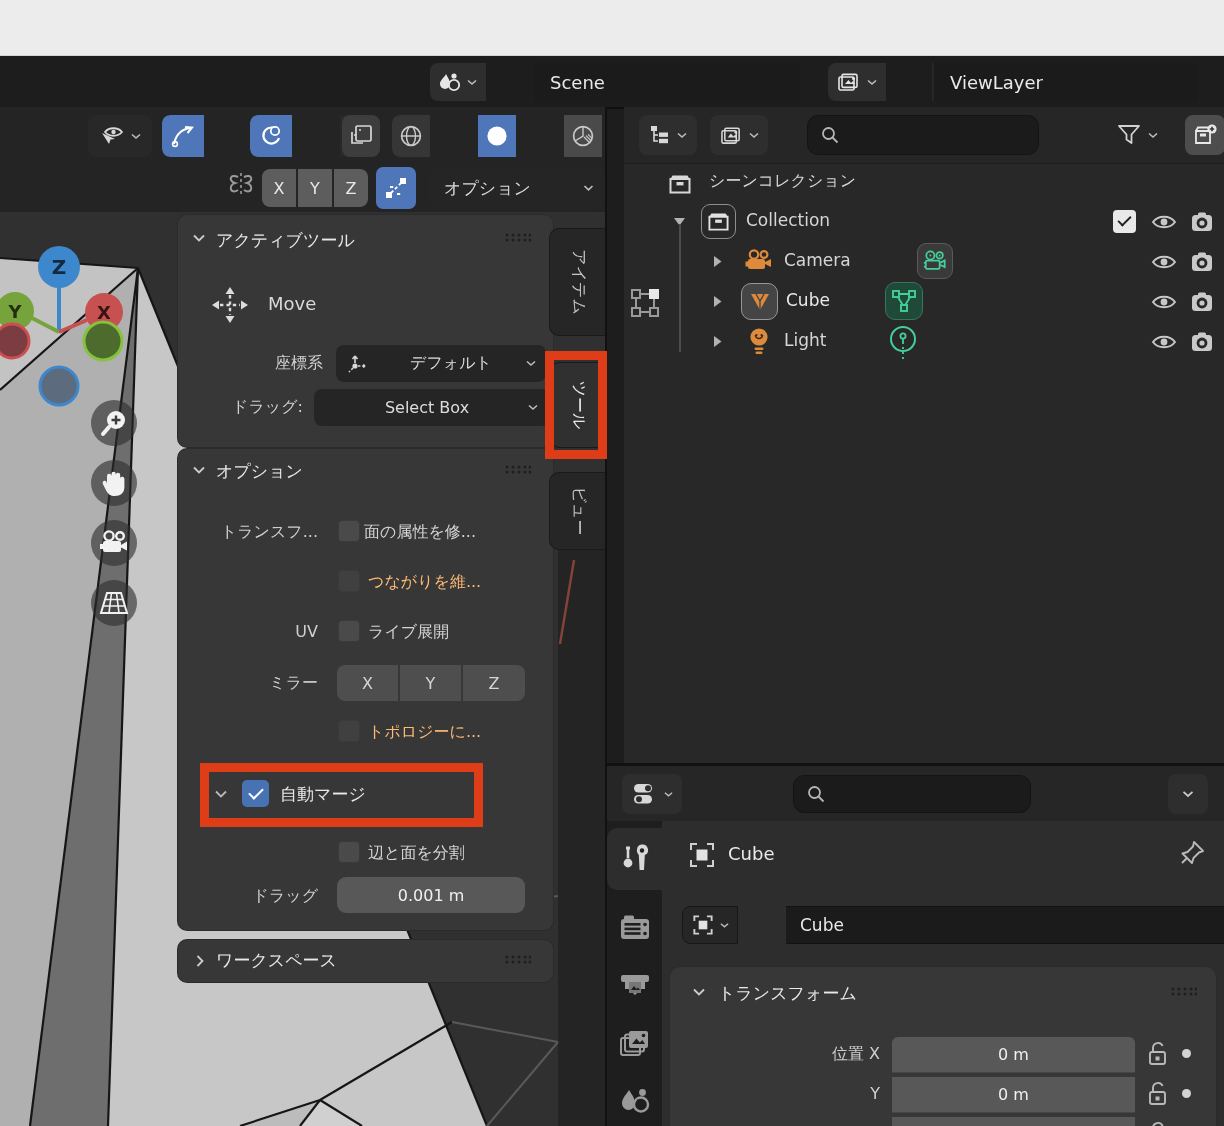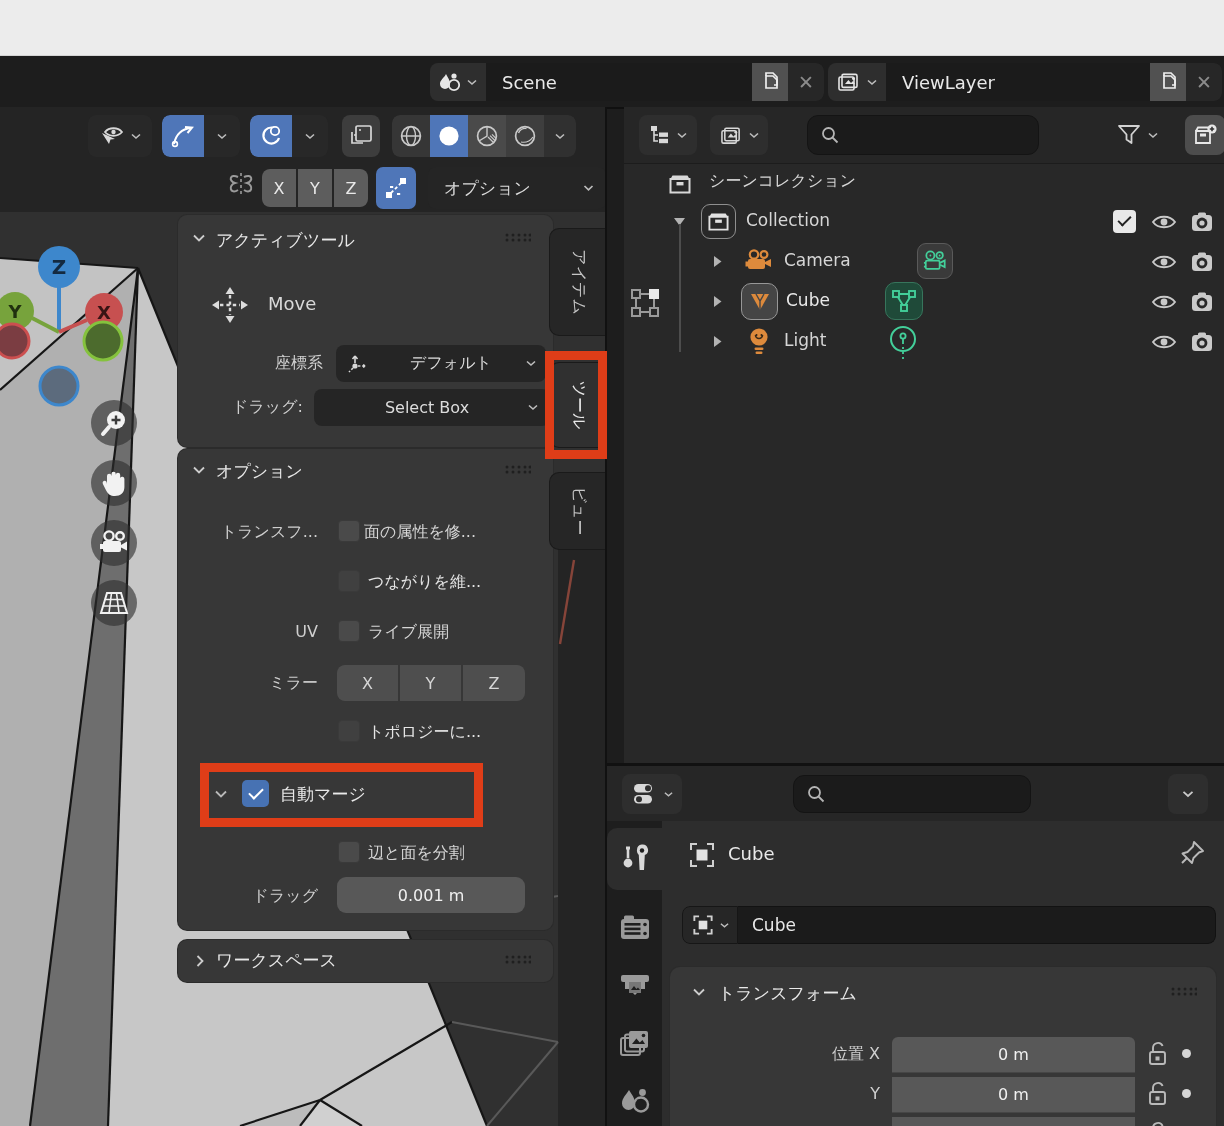--- a/index.html
+++ b/index.html
@@ -1,21 +1,21 @@
 <!DOCTYPE html>
 <html><head>
 <meta charset="utf-8">
 <style>
   html,body{margin:0;padding:0;}
   body{width:1224px;height:1126px;position:relative;overflow:hidden;
        background:#1d1d1d;font-family:"DejaVu Sans","Liberation Sans",sans-serif;
        -webkit-font-smoothing:antialiased;}
   .abs{position:absolute;}
   .txt{color:#d6d6d6;font-size:16px;white-space:nowrap;}
-  .dim{color:#e5e5e5;}
+  .dim{color:#fdba74;}
   .bright{color:#e9e9e9;}
   .flexc{display:flex;align-items:center;}
   .rlabel{position:absolute;text-align:right;color:#cfcfcf;font-size:16px;white-space:nowrap;}
   
   .btn-dark{background:#282828;border-radius:8px;}
   .btn-mid{background:#3d3d3d;border-radius:8px;}
   .dropdown{background:#252525;border-radius:8px;display:flex;align-items:center;color:#dcdcdc;font-size:16px;}
   .field{background:#585858;color:#f1f1f1;font-size:16px;display:flex;align-items:center;justify-content:center;}
   .cb{width:22px;height:22px;background:#4a4a4a;border-radius:4px;border:1px solid #3a3a3a;box-sizing:border-box;}
   .cb.dis{background:#404040;}
@@ -26,21 +26,21 @@
   .vtab{background:#262626;border:1px solid #1a1a1a;border-right:none;border-radius:10px 0 0 10px;box-sizing:border-box;}
   .vtab.active{background:#303030;}
   .vtab span{position:absolute;left:50%;top:50%;transform:translate(-50%,-50%) rotate(90deg);
              color:#c6c6c6;font-size:16px;white-space:nowrap;}
   .vtab.active span{color:#e8e8e8;}
   .redbox{border:9px solid #df3d18;box-sizing:border-box;pointer-events:none;z-index:50;}
   .navbtn{width:46px;height:46px;border-radius:50%;background:rgba(45,45,45,.62);
           display:flex;align-items:center;justify-content:center;}
   .treerow{position:absolute;left:0;width:100%;height:40px;}
   .eyeic,.camic{position:absolute;top:50%;transform:translateY(-50%);}
-  .seg-group{display:flex;border-radius:8px;overflow:hidden;}
+  .seg-group{display:flex;border-radius:8px;overflow:hidden;gap:48px;}
   .seg{display:flex;align-items:center;justify-content:center;}
   .hdrchev{margin-left:6px;}
 </style>
 </head>
 <body>
 
 <div class="abs" style="left:0;top:0;width:1224px;height:55px;background:#ececec;border-bottom:1px solid #d4d4d4;"></div>
 
 <div class="abs" style="left:0;top:56px;width:1224px;height:51px;background:#1d1d1d;border-bottom:2px solid #101010;">
 

